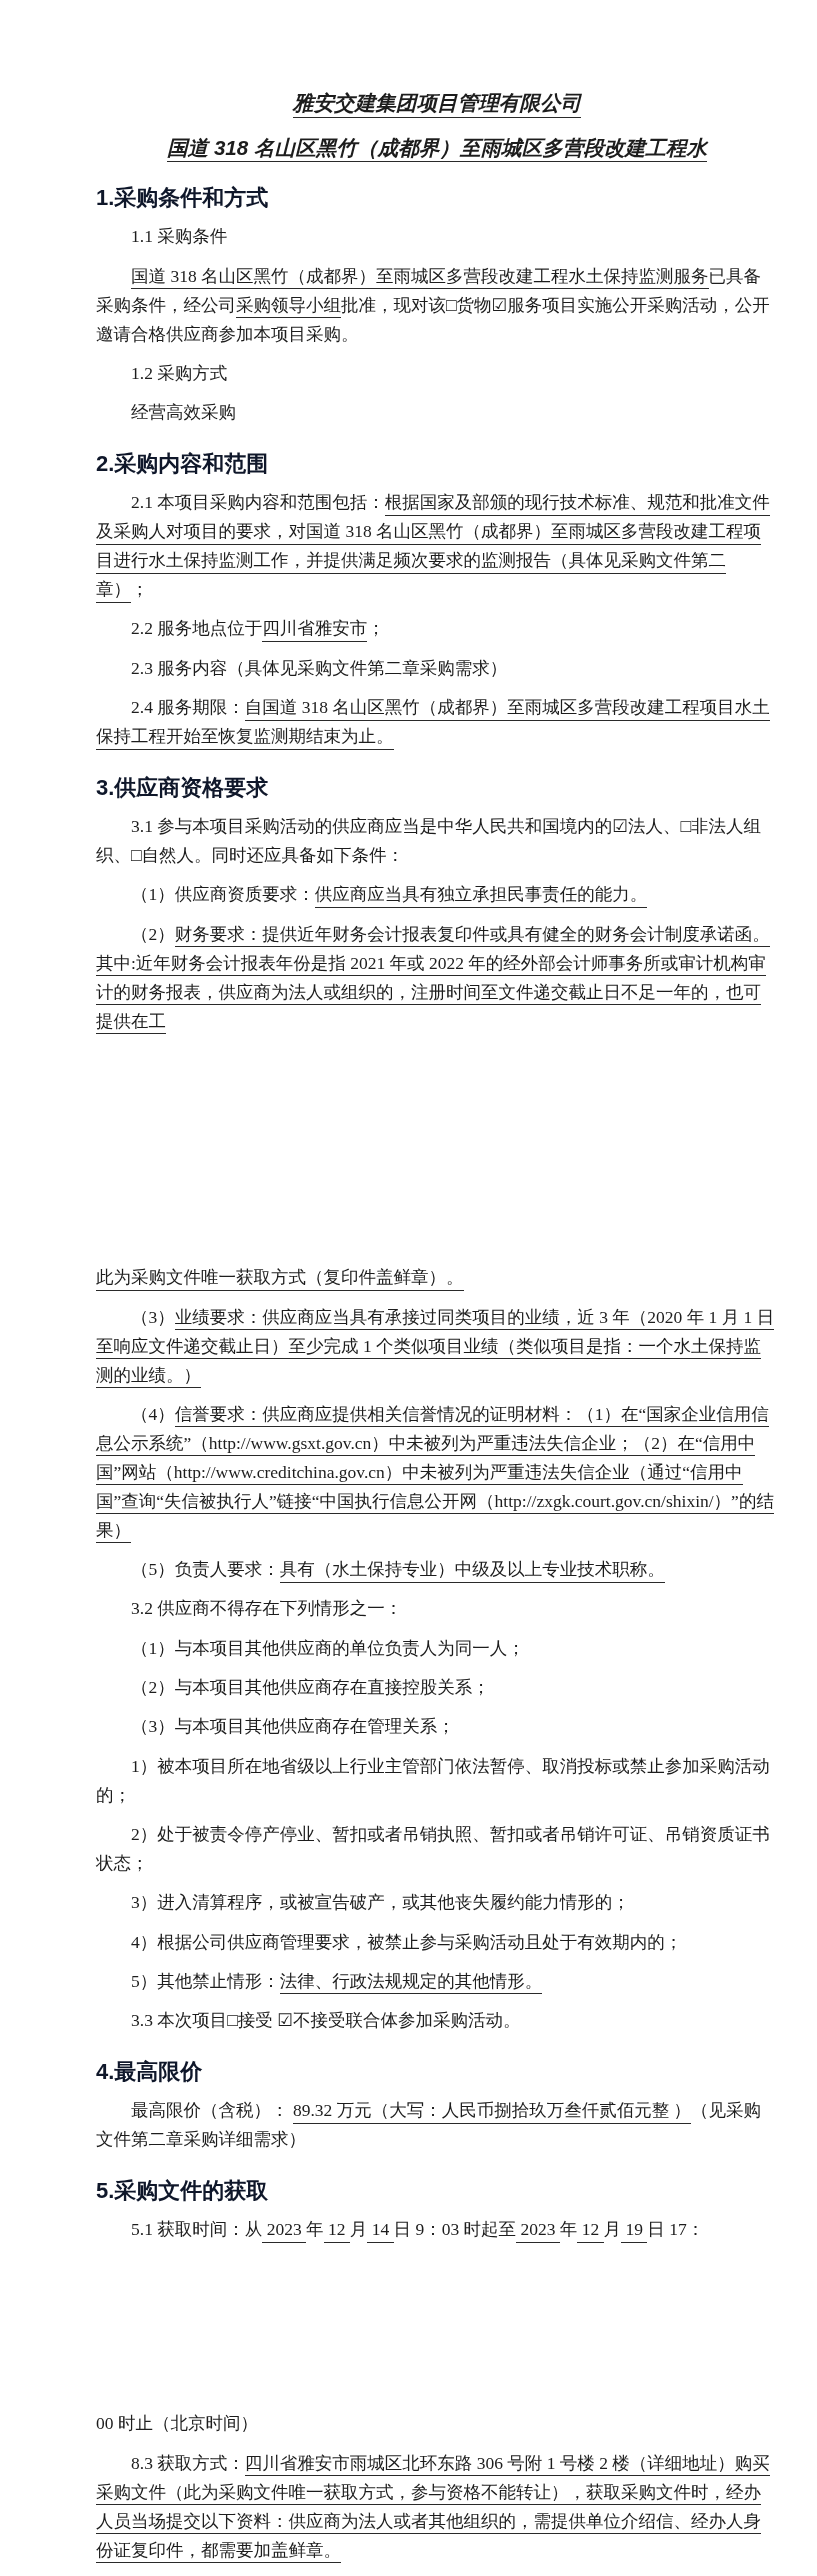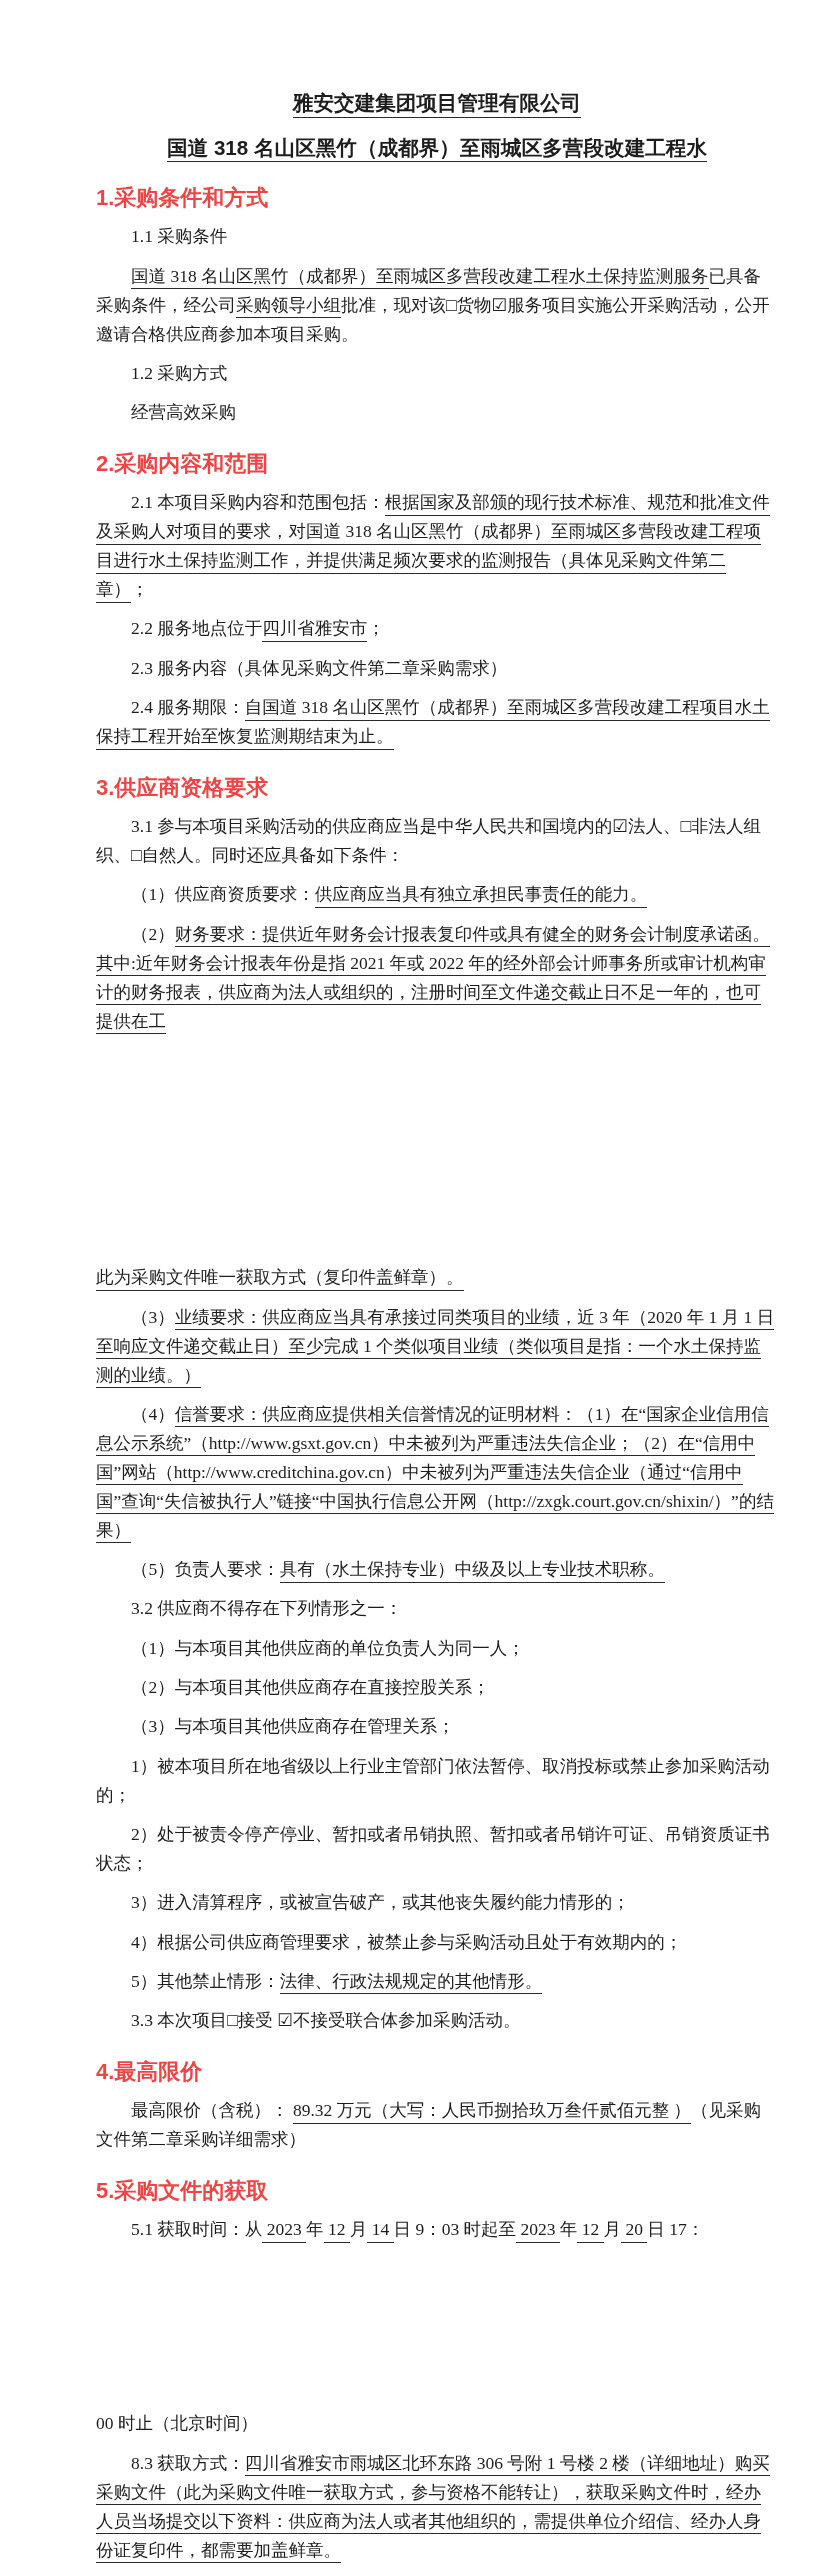--- a/index.html
+++ b/index.html
@@ -21,27 +21,27 @@
   .page-3 .page-content { padding-top:87px; }
 
   .blk {
     font-size:17.5px; line-height:29px; margin-top:10.3px;
     text-indent:2em; word-break:break-all; color:#1d1d1d;
   }
   .blk.noindent { text-indent:0; }
   .blk.title {
     text-align:center; text-indent:0;
     font-family:"Liberation Sans", sans-serif; font-weight:bold;
-    font-size:20.6px; line-height:28px; margin-top:16.5px;
+    font-size:20.6px; line-height:28px; margin-top:16.5px;font-style:italic;
   }
   .blk.title:first-child { margin-top:0; }
   .blk.heading {
     font-family:"Liberation Sans", sans-serif; font-weight:bold;
     font-size:22px; line-height:29px; margin-top:21.6px; text-indent:0;
-    color:#ef4444;
+    color:#0f172a;
   }
   .u { border-bottom:1.5px solid #2a2a2a; padding-bottom:2.6px; box-decoration-break:clone; -webkit-box-decoration-break:clone; }
   .b { font-weight:normal; }
 </style>
 </head>
 <body>
 
 <div class="page page-1">
   <div class="page-content">
       <div class="blk title"><span class="u">雅安交建集团项目管理有限公司</span></div>
@@ -75,21 +75,21 @@
       <div class="blk line"><span>（3）与本项目其他供应商存在管理关系；</span></div>
       <div class="blk para"><span>1）被本项目所在地省级以上行业主管部门依法暂停、取消投标或禁止参加采购活动的；</span></div>
       <div class="blk para"><span>2）处于被责令停产停业、暂扣或者吊销执照、暂扣或者吊销许可证、吊销资质证书状态；</span></div>
       <div class="blk line"><span>3）进入清算程序，或被宣告破产，或其他丧失履约能力情形的；</span></div>
       <div class="blk line"><span>4）根据公司供应商管理要求，被禁止参与采购活动且处于有效期内的；</span></div>
       <div class="blk line"><span>5）其他禁止情形：</span><span class="u">法律、行政法规规定的其他情形。</span></div>
       <div class="blk line"><span>3.3 本次项目□接受 ☑不接受联合体参加采购活动。</span></div>
       <div class="blk heading"><span>4.最高限价</span></div>
       <div class="blk para"><span>最高限价（含税）： </span><span class="u b">89.32 万元（大写：人民币捌拾玖万叁仟贰佰元整 ）</span><span>（见采购文件第二章采购详细需求）</span></div>
       <div class="blk heading"><span>5.采购文件的获取</span></div>
-      <div class="blk line"><span>5.1 获取时间：从</span><span class="u"> 2023 </span><span>年</span><span class="u"> 12 </span><span>月</span><span class="u"> 14 </span><span>日 9：03 时起至</span><span class="u"> 2023  </span><span>年</span><span class="u"> 12 </span><span>月</span><span class="u"> 20 </span><span>日 17：</span></div>
+      <div class="blk line"><span>5.1 获取时间：从</span><span class="u"> 2023 </span><span>年</span><span class="u"> 12 </span><span>月</span><span class="u"> 14 </span><span>日 9：03 时起至</span><span class="u"> 2023  </span><span>年</span><span class="u"> 12 </span><span>月</span><span class="u"> 19 </span><span>日 17：</span></div>
     </div>
 </div>
 
 <div class="page page-3">
   <div class="page-content">
       <div class="blk line noindent"><span>00 时止（北京时间）</span></div>
       <div class="blk para"><span>8.3 获取方式：</span><span class="u">四川省雅安市雨城区北环东路 306 号附 1 号楼 2 楼（详细地址）购买采购文件（此为采购文件唯一获取方式，参与资格不能转让），获取采购文件时，经办人员当场提交以下资料：供应商为法人或者其他组织的，需提供单位介绍信、经办人身份证复印件，都需要加盖鲜章。</span></div>
       <div class="blk line"></div>
     </div>
 

